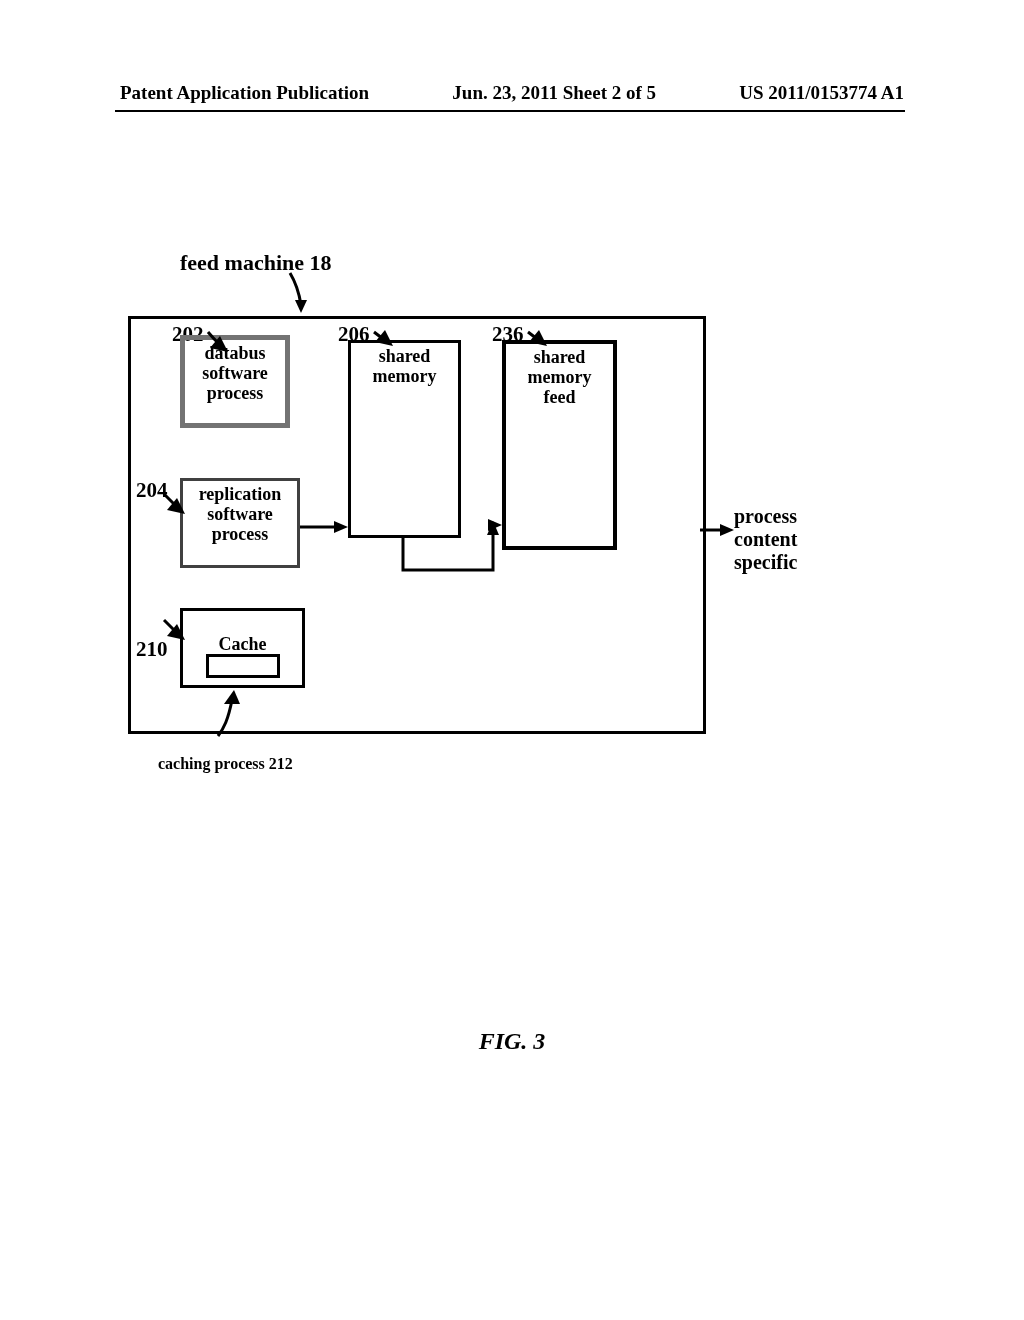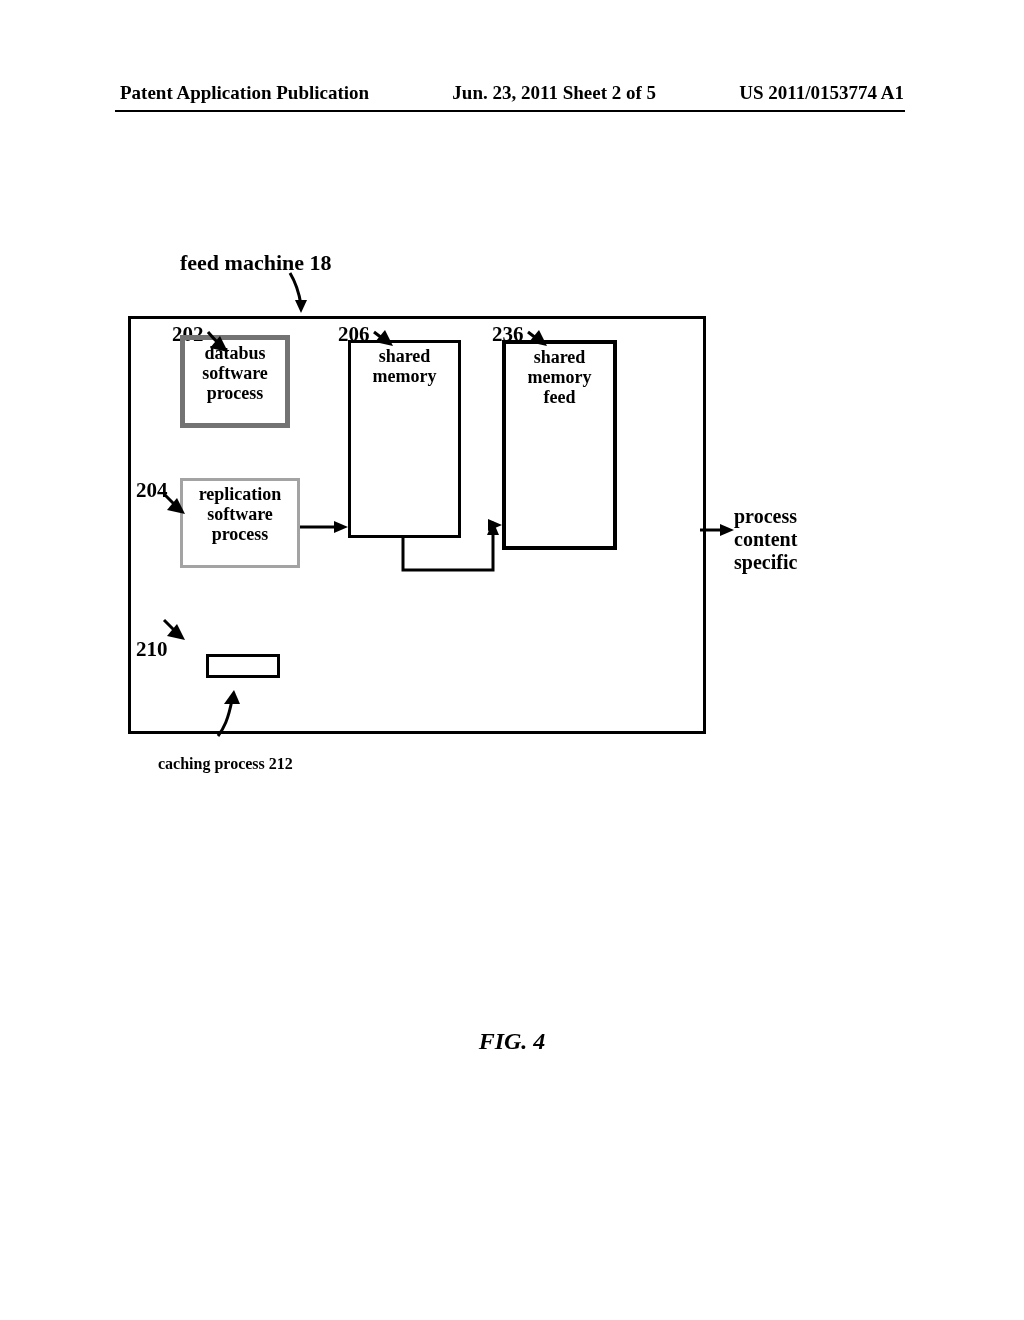--- a/index.html
+++ b/index.html
@@ -69,21 +69,21 @@
     line-height: 1.1;
   }
   .box-databus {
     top: 85px; left: 60px;
     width: 110px; height: 93px;
     border: 5px solid #737373;
   }
   .box-repl {
     top: 228px; left: 60px;
     width: 120px; height: 90px;
-    border: 3px solid #a3a3a3;
+    border: 3px solid #404040;
   }
   .box-shared1 {
     top: 90px; left: 228px;
     width: 113px; height: 198px;
     border: 3px solid #000;
   }
   .box-shared2 {
     top: 90px; left: 382px;
     width: 115px; height: 210px;
     border: 4px solid #000;
@@ -178,20 +178,24 @@
       <span>shared</span><br>
       <span>memory</span>
     </div>
 
     <div class="small-box box-shared2">
       <span>shared</span><br>
       <span>memory</span><br>
       <span>feed</span>
     </div>
 
+    <div class="small-box box-cache">
+      <br>
+      <span>Cache</span>
+    </div>
     <div class="cache-inner"></div>
 
     <div class="right-label">
       <span>process</span><br>
       <span>content</span><br>
       <span>specific</span>
     </div>
 
     <div class="caching-label">caching process 212</div>
 
@@ -226,14 +230,14 @@
 
       <line class="arrow-line" x1="580" y1="280" x2="604" y2="280"></line>
       <polygon class="arrow-head" points="614,280 600,274 600,286"></polygon>
 
       <path class="arrow-line" d="M98,486 C104,478 108,470 112,450"></path>
       <polygon class="arrow-head" points="114,440 104,454 120,454"></polygon>
     </svg>
 
   </div>
 
-  <div class="fig-caption">FIG. 4</div>
+  <div class="fig-caption">FIG. 3</div>
 </div>
 
 </body></html>

